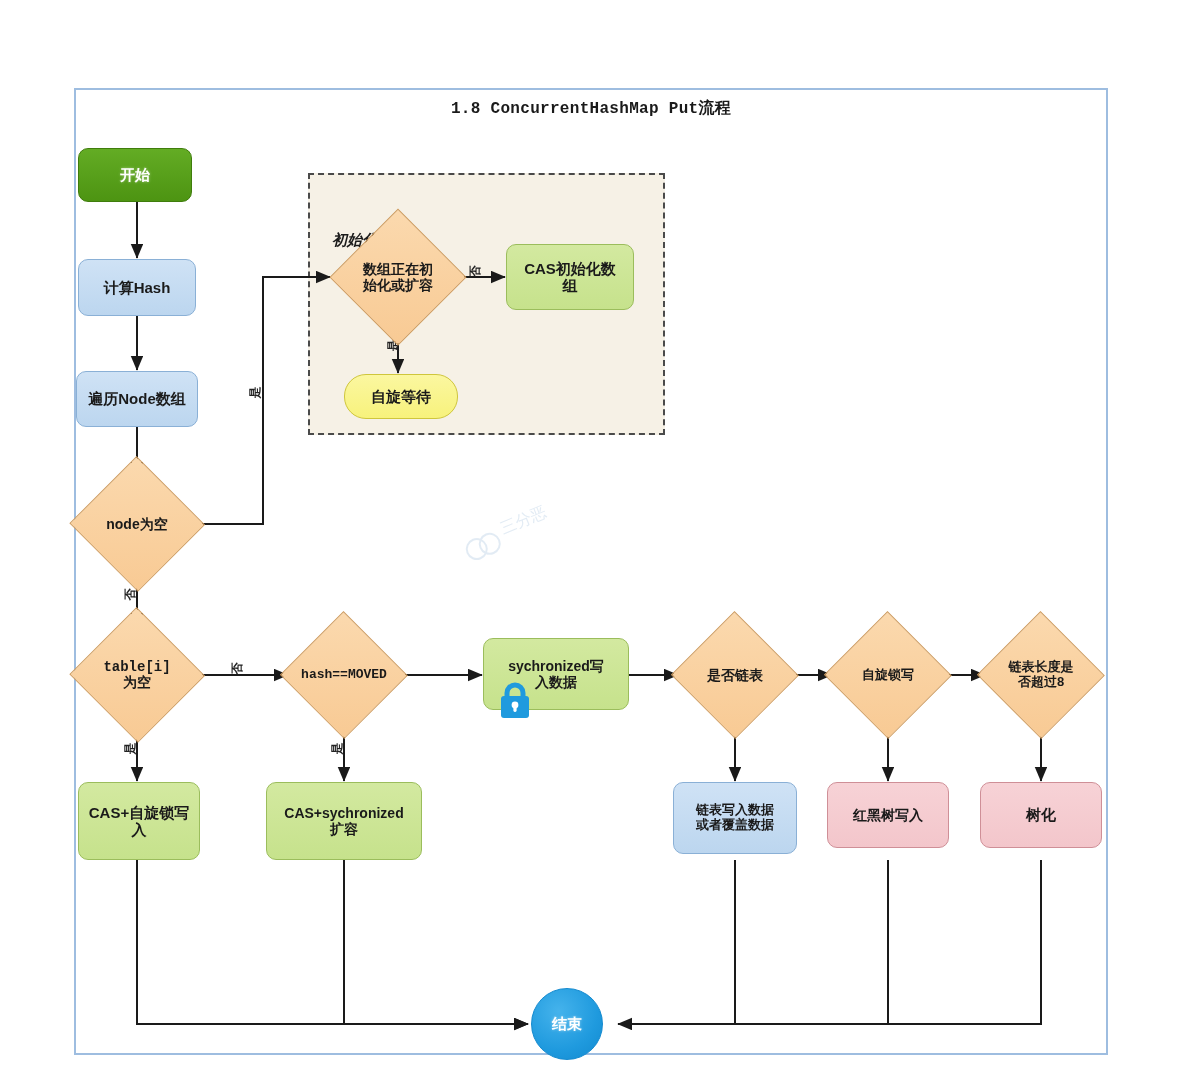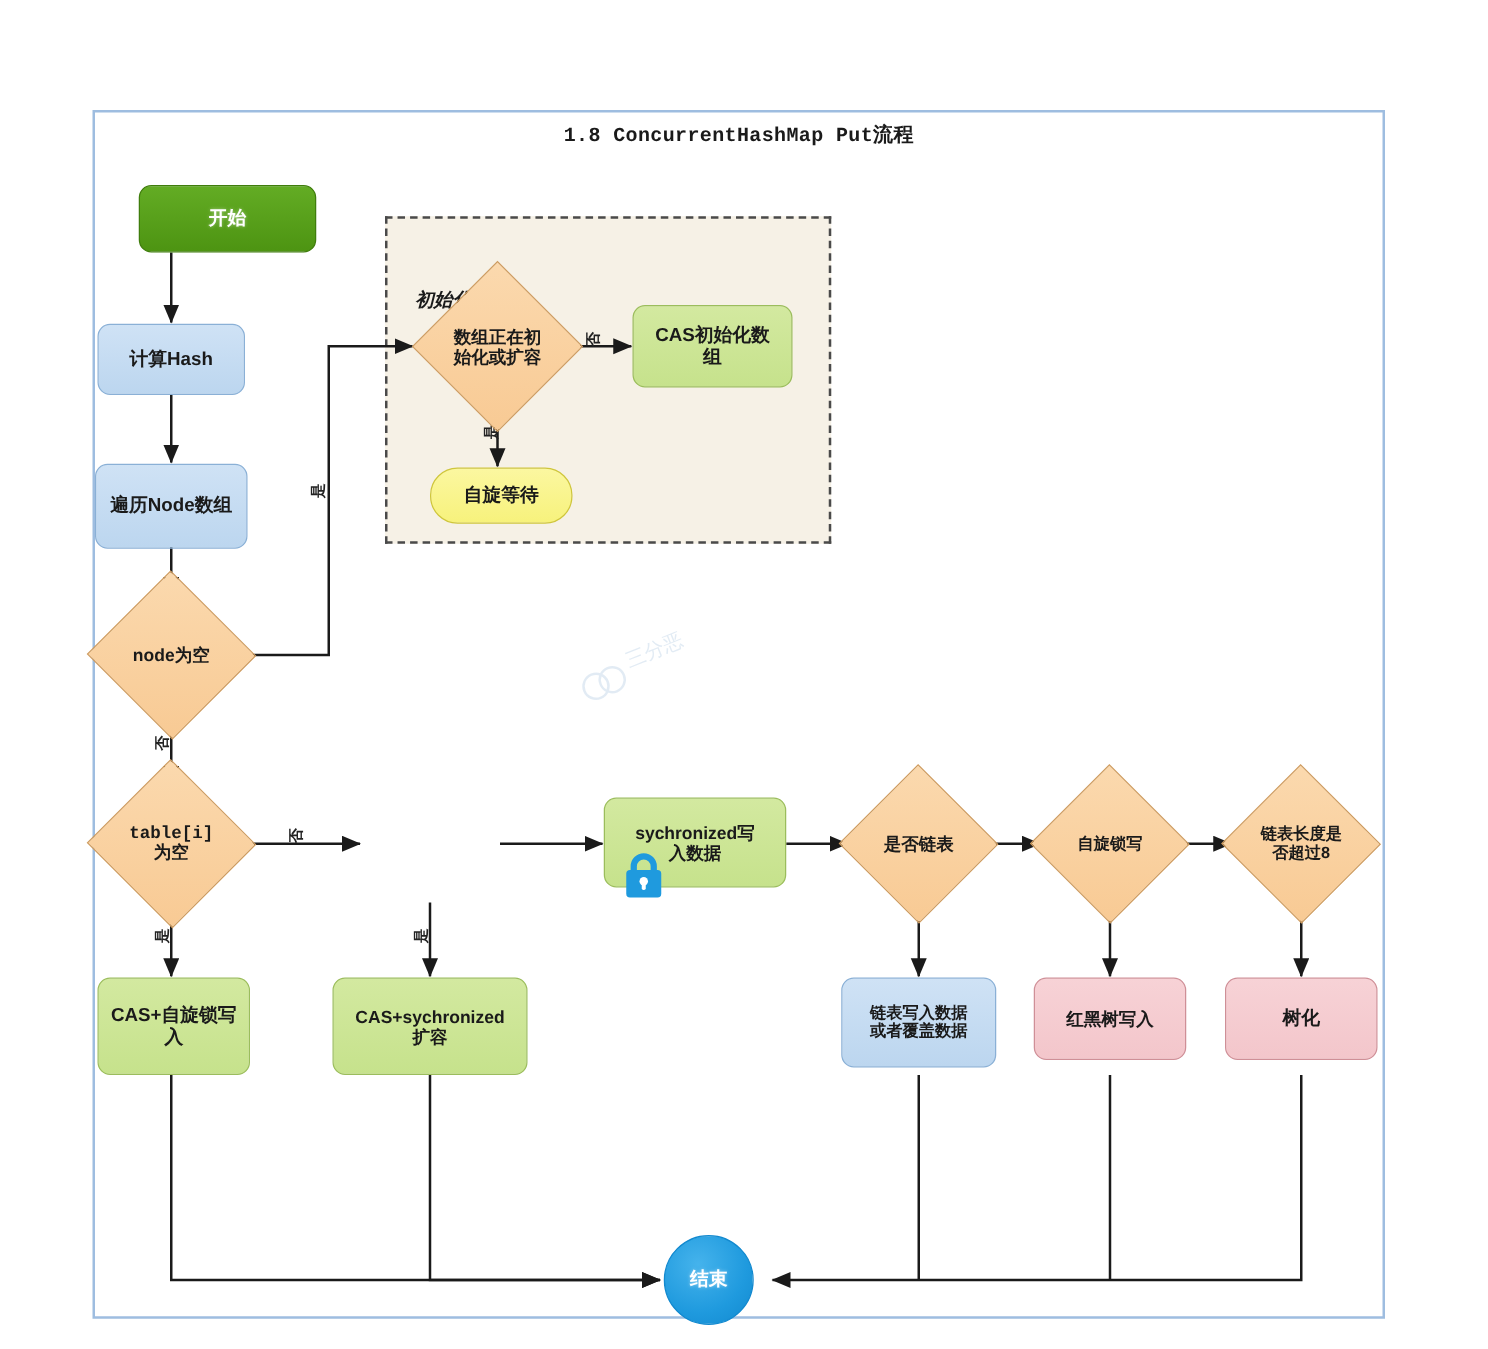--- a/index.html
+++ b/index.html
@@ -157,29 +157,29 @@
   </svg>
 
   <div class="edgelbl rot" style="left:249px;top:384px;">是</div>
   <div class="edgelbl rot" style="left:124px;top:586px;">否</div>
   <div class="edgelbl rot" style="left:469px;top:263px;">否</div>
   <div class="edgelbl rot" style="left:387px;top:337px;">是</div>
   <div class="edgelbl rot" style="left:231px;top:660px;">否</div>
   <div class="edgelbl rot" style="left:124px;top:740px;">是</div>
   <div class="edgelbl rot" style="left:331px;top:740px;">是</div>
 
-  <div class="node start" style="left:78px;top:148px;width:142px;height:54px;margin-left:33px;">
+  <div class="node start" style="left:78px;top:148px;width:114px;height:54px;">
     <span class="lbl">开始</span>
   </div>
 
   <div class="node blue" style="left:78px;top:259px;width:118px;height:57px;">
     <span class="lbl">计算Hash</span>
   </div>
 
-  <div class="node blue" style="left:76px;top:371px;width:122px;height:68px;">
+  <div class="node blue" style="left:76px;top:371px;width:122px;height:56px;">
     <span class="lbl">遍历Node数组</span>
   </div>
 
   <div class="node diamond" style="left:70px;top:458px;width:134px;height:132px;">
     <span class="dshape"></span>
     <span class="lbl">node为空</span>
   </div>
 
   <div class="node diamond" style="left:331px;top:210px;width:134px;height:134px;">
     <span class="dshape"></span>
@@ -195,20 +195,24 @@
   <div class="node yellow" style="left:344px;top:374px;width:114px;height:45px;">
     <span class="lbl">自旋等待</span>
   </div>
 
   <div class="node diamond" style="left:70px;top:609px;width:134px;height:132px;">
     <span class="dshape"></span>
     <span class="lbl" style="white-space:pre-line;font-family:'Liberation Mono','DejaVu Sans Mono',monospace;">table[i]
 为空</span>
   </div>
 
+  <div class="node diamond" style="left:281px;top:613px;width:126px;height:124px;">
+    <span class="dshape"></span>
+    <span class="lbl" style="font-family:'Liberation Mono','DejaVu Sans Mono',monospace;font-size:13px;">hash==MOVED</span>
+  </div>
 
   <div class="node green" style="left:78px;top:782px;width:122px;height:78px;">
     <span class="lbl" style="white-space:pre-line;">CAS+自旋锁写
 入</span>
   </div>
 
   <div class="node green" style="left:266px;top:782px;width:156px;height:78px;">
     <span class="lbl" style="white-space:pre-line;font-size:14px;">CAS+sychronized
 扩容</span>
   </div>

